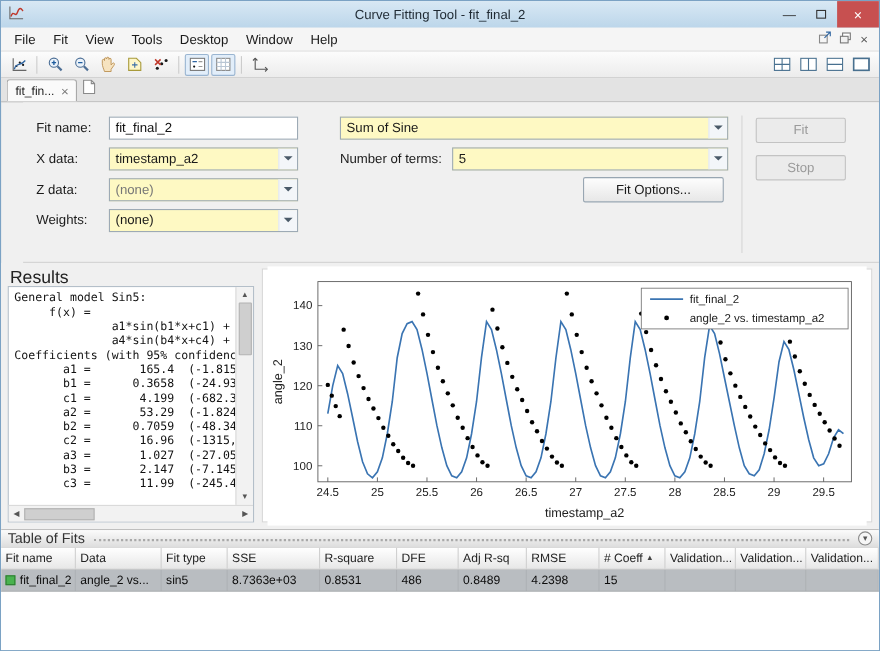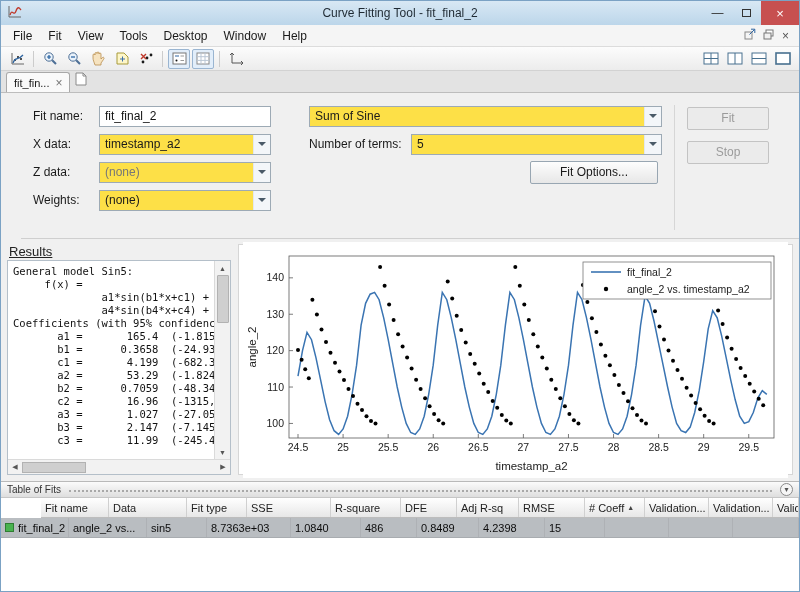--- a/index.html
+++ b/index.html
@@ -31,60 +31,60 @@
   .tab { background: #fafafa; border: 1px solid #a9a9a9; border-bottom: none; border-radius: 3px 3px 0 0; padding: 0 7px; display: flex; gap: 6px; align-items: center; font-size: 11px; height: 20px; }
   .tab-close { color: #777; font-size: 12px; line-height: 10px; }
   .newfit-btn { margin: 0 0 3px 5px; }
 
   
   .fitpanel { height: 146px; border-bottom: 1px solid #cfcfcf; display: flex; padding: 12px 12px 8px; gap: 12px; background: #f0f0f0; flex: none; margin-left: 20px; }
   .fp-left { width: 238px; display: flex; flex-direction: column; gap: 6px; }
   .fp-row { display: flex; align-items: center; height: 22px; }
   .fp-label { width: 66px; flex: none; }
   .text-input { flex: 1; height: 21px; border: 1px solid #9daab5; background: #fff; padding: 0 5px; font: 12px "Liberation Sans", sans-serif; color: #111; }
-  .combo { flex: 1; height: 21px; border: 1px solid #9daab5; background: #fde047; display: flex; align-items: center; padding: 0 0 0 5px; overflow: hidden; white-space: nowrap; }
+  .combo { flex: 1; height: 21px; border: 1px solid #9daab5; background: #fef9c3; display: flex; align-items: center; padding: 0 0 0 5px; overflow: hidden; white-space: nowrap; }
   .combo-arrow { margin-left: auto; width: 17px; height: 100%; display: flex; align-items: center; justify-content: center; border-left: 1px solid #e3e8ee; background: #f3f6f9; flex: none; }
   .tri { width: 0; height: 0; border: 4px solid transparent; border-top-color: #4a5a68; margin-top: 4px; }
 
   .fp-mid { flex: 1; display: flex; flex-direction: column; gap: 6px; padding-left: 26px; min-width: 0; }
   .fp-mid .fp-label2 { width: 102px; flex: none; }
   .eq-text { font-size: 12px; color: #222; white-space: nowrap; overflow: hidden; }
   .check-row { display: flex; align-items: center; gap: 5px; height: 20px; }
   .btn { height: 23px; border: 1px solid #98a6b2; background: linear-gradient(#fdfdfd, #e7e7e7); border-radius: 2px; text-align: center; line-height: 21px; font-size: 12px; }
   .btn.disabled { color: #9b9b9b; border-color: #c3c3c3; background: #ebebeb; }
   .fit-options-wrap { display: flex; justify-content: flex-end; padding-right: 4px; }
   .btn.fit-options { width: 128px; }
   .fp-divider { width: 1px; background: #d6d6d6; flex: none; }
   .fp-right { width: 100px; display: flex; flex-direction: column; gap: 11px; padding-top: 2px; flex: none; }
   .fp-right .btn { width: 82px; }
 
   
   .middle { flex: 1; display: flex; padding: 5px 6px 6px; gap: 7px; background: #f0f0f0; min-height: 0; }
   .results-panel { width: 224px; display: flex; flex-direction: column; flex: none; }
-  .results-header { height: 16px; font-size: 13px; color: #222; padding: 0 2px 2px; text-decoration: underline; }
+  .results-header { height: 16px; font-size: 16px; color: #222; padding: 0 2px 2px; }
   .results-box { flex: 1; display: flex; flex-direction: column; border: 1px solid #b4bfc9; background: #fff; min-height: 0; }
   .results-body { flex: 1; display: flex; min-height: 0; }
   .results-text { flex: 1; font: 10.5px/13px "DejaVu Sans Mono", monospace; padding: 4px 1px 4px 5px; overflow: hidden; white-space: pre; color: #111; }
   .vscroll { width: 16px; background: #f2f2f2; border-left: 1px solid #dadada; display: flex; flex-direction: column; align-items: center; flex: none; }
   .scroll-arrow { height: 14px; width: 100%; font-size: 7px; color: #555; display: flex; align-items: center; justify-content: center; }
   .vthumb { width: 12px; height: 48px; background: #cfcfcf; border: 1px solid #b2b2b2; border-radius: 1px; }
   .vfill { flex: 1; }
   .hscroll { height: 15px; border-top: 1px solid #dadada; background: #f2f2f2; display: flex; align-items: center; flex: none; }
   .hscroll .scroll-arrow { width: 14px; height: 100%; }
   .hthumb { width: 64px; height: 11px; background: #cfcfcf; border: 1px solid #b2b2b2; }
   .hfill { flex: 1; }
   .plot-panel { flex: 1; background: #fff; border: 1px solid #d6d6d6; display: flex; align-items: center; justify-content: center; min-width: 0; }
 
   
   .tof { height: 110px; display: flex; flex-direction: column; background: #fff; border-top: 1px solid #b9b9b9; flex: none; --cols: 68px 78px 60px 84px 70px 56px 62px 66px 60px 64px 64px 1fr; }
   .tof-strip { height: 16px; background: linear-gradient(#fbfbfb, #dedede); display: flex; align-items: center; padding: 0 6px; gap: 8px; border-bottom: 1px solid #c6c6c6; flex: none; }
-  .tof-title { font-size: 10px; color: #333; }
+  .tof-title { font-size: 13px; color: #333; }
   .tof-dots { flex: 1; border-top: 2px dotted #a8a8a8; height: 0; margin-top: 3px; }
   .tof-collapse { width: 13px; height: 13px; border: 1px solid #8a8a8a; border-radius: 50%; font-size: 8px; line-height: 11px; text-align: center; color: #555; background: #f6f6f6; }
-  .tof-header { display: grid; grid-template-columns: var(--cols); height: 20px; background: linear-gradient(#ffffff, #e7e7e7); border-bottom: 1px solid #bdbdbd; flex: none; margin-left: 40px; }
+  .tof-header { display: grid; grid-template-columns: var(--cols); height: 20px; background: linear-gradient(#ffffff, #e7e7e7); border-bottom: 1px solid #bdbdbd; flex: none; }
   .tof-hcell { border-right: 1px solid #d0d0d0; padding: 0 4px; font-size: 11px; overflow: hidden; white-space: nowrap; display: flex; align-items: center; gap: 3px; color: #222; }
   .sort-arrow { font-size: 7px; color: #444; }
   .tof-row { display: grid; grid-template-columns: var(--cols); height: 20px; background: #b9bdc1; border-bottom: 1px solid #a8acb0; flex: none; }
   .tof-cell { padding: 0 4px; font-size: 11px; overflow: hidden; white-space: nowrap; display: flex; align-items: center; gap: 4px; border-right: 1px solid rgba(0,0,0,0.06); color: #0c0c0c; }
   .fit-swatch { width: 9px; height: 9px; background: #49b34f; border: 1px solid #2f7d33; display: inline-block; flex: none; }
   .tof-filler { flex: 1; background: #fff; }
 </style>
 </head>
 <body>
 
@@ -513,21 +513,21 @@
         <div class="tof-hcell">Validation...</div>
       </div>
     <div class="tof-row" id="tof-row">
         <div class="tof-cell">
           <span class="fit-swatch"></span>
           <span>fit_final_2</span>
         </div>
         <div class="tof-cell">angle_2 vs...</div>
         <div class="tof-cell">sin5</div>
         <div class="tof-cell">8.7363e+03</div>
-        <div class="tof-cell">1.0840</div>
+        <div class="tof-cell">0.8531</div>
         <div class="tof-cell">486</div>
         <div class="tof-cell">0.8489</div>
         <div class="tof-cell">4.2398</div>
         <div class="tof-cell">15</div>
         <div class="tof-cell"></div>
         <div class="tof-cell"></div>
         <div class="tof-cell"></div>
       </div>
     <div class="tof-filler"></div>
   </div>

